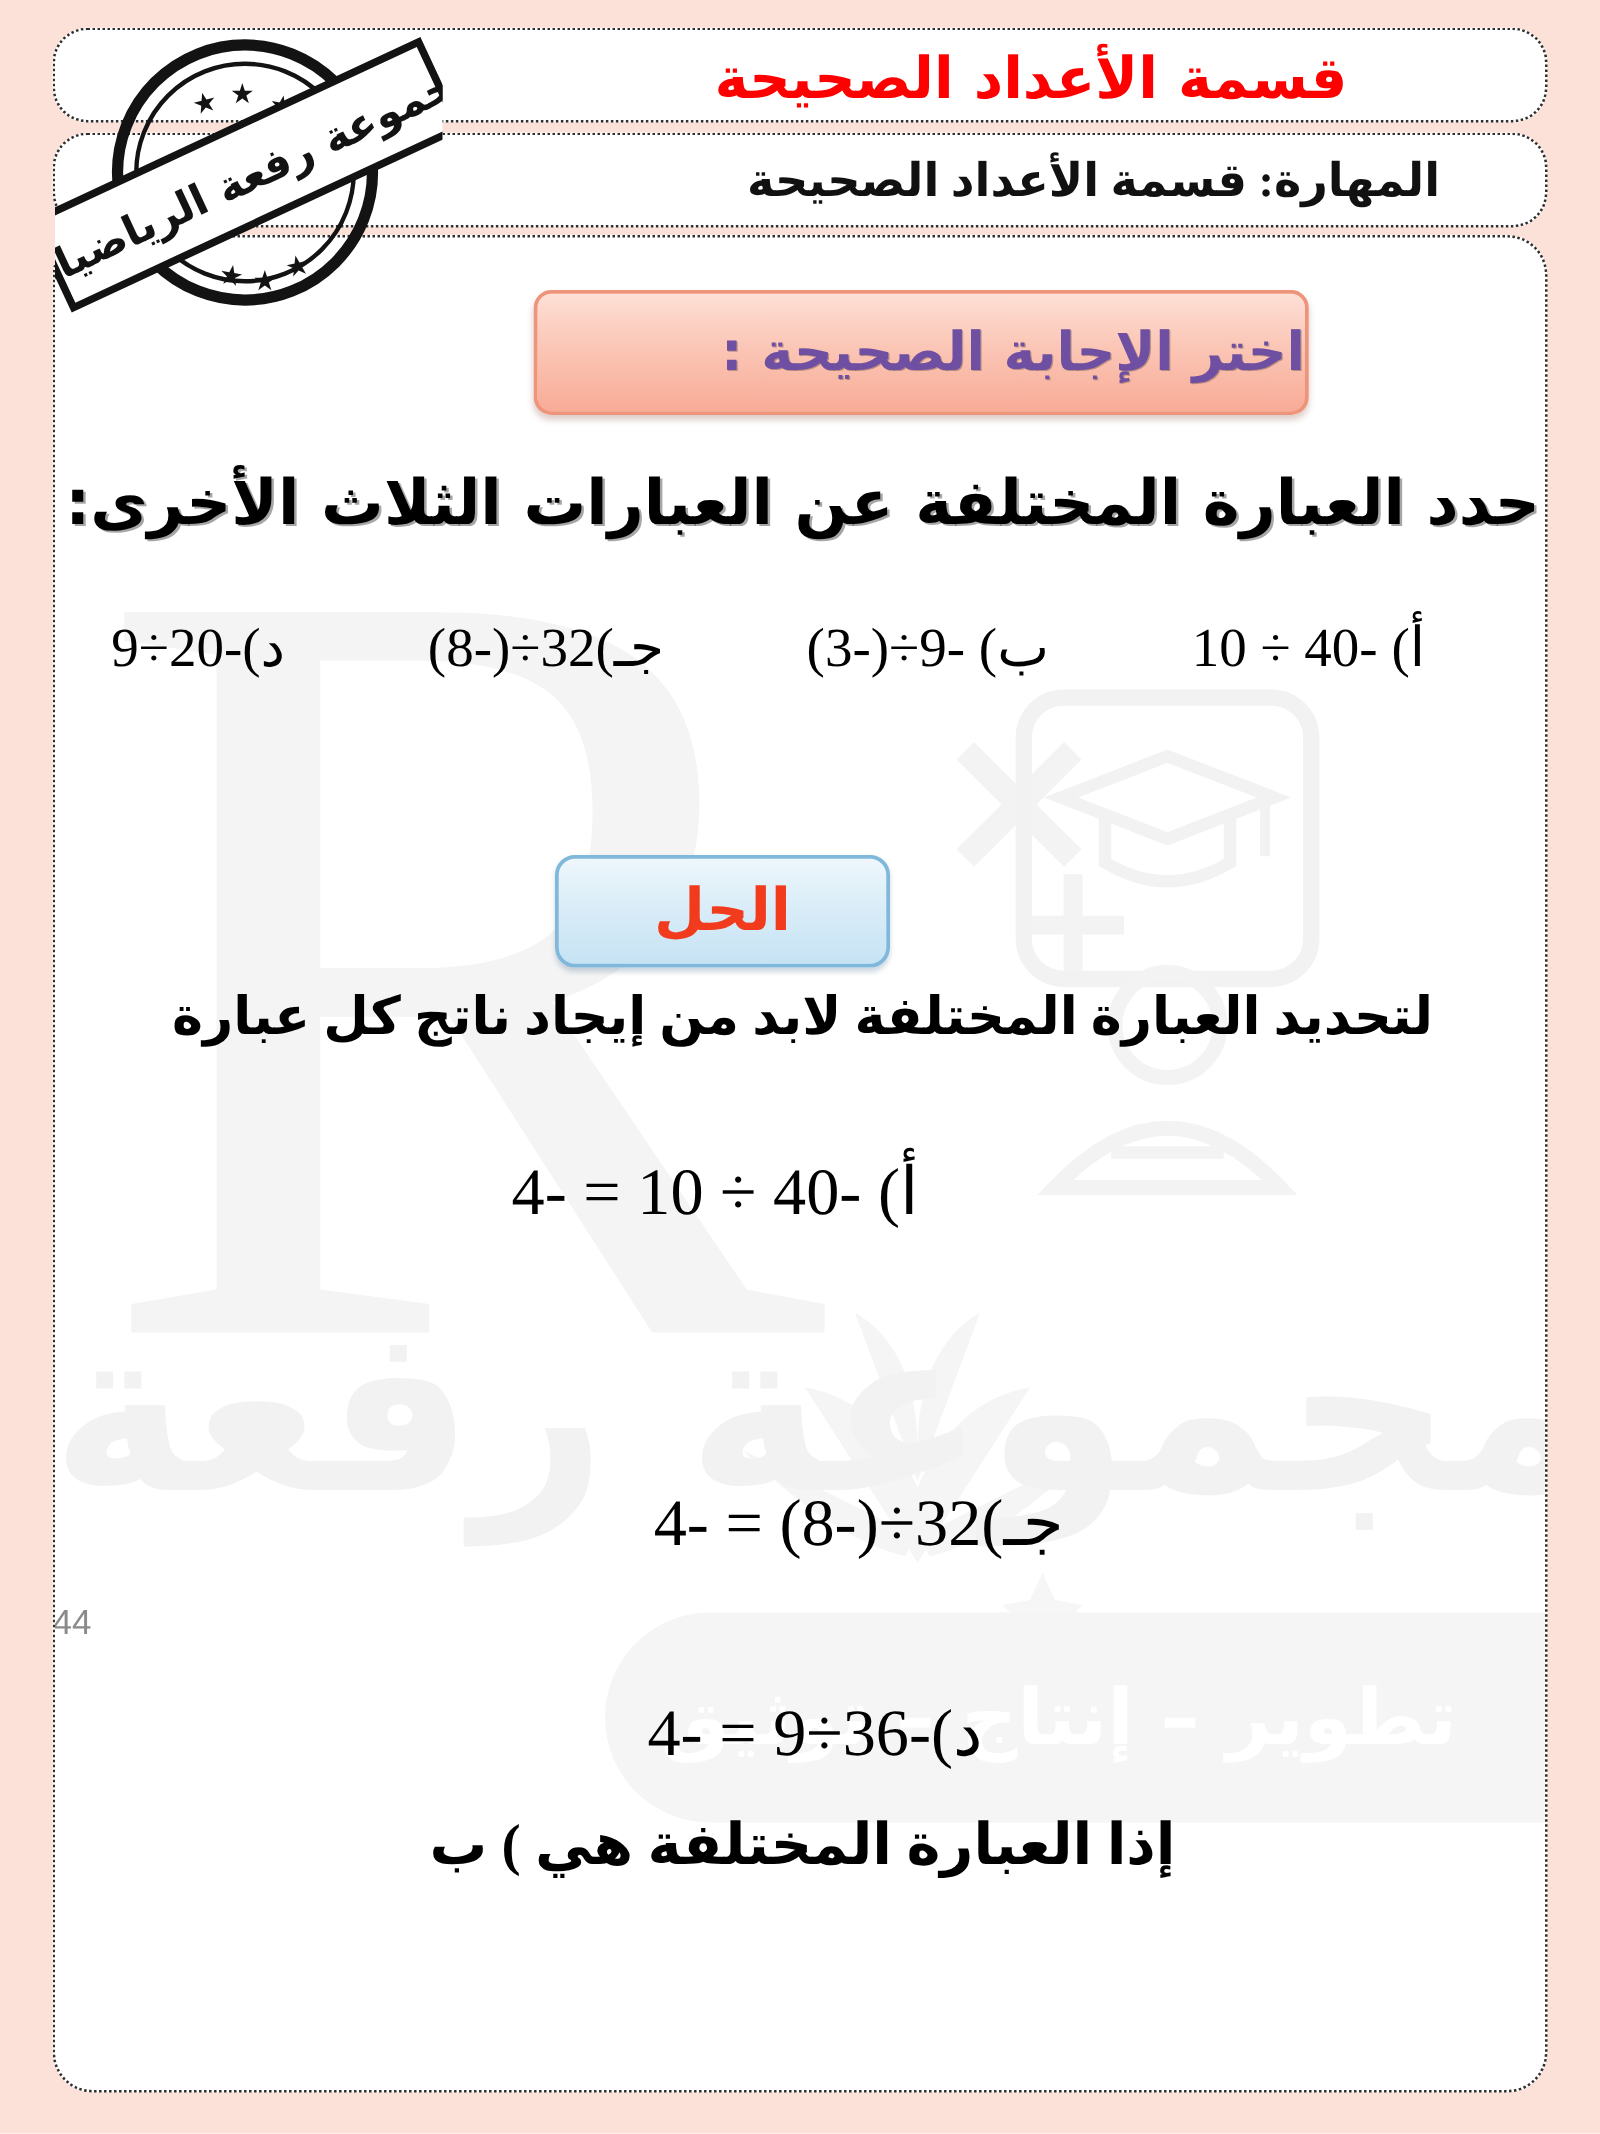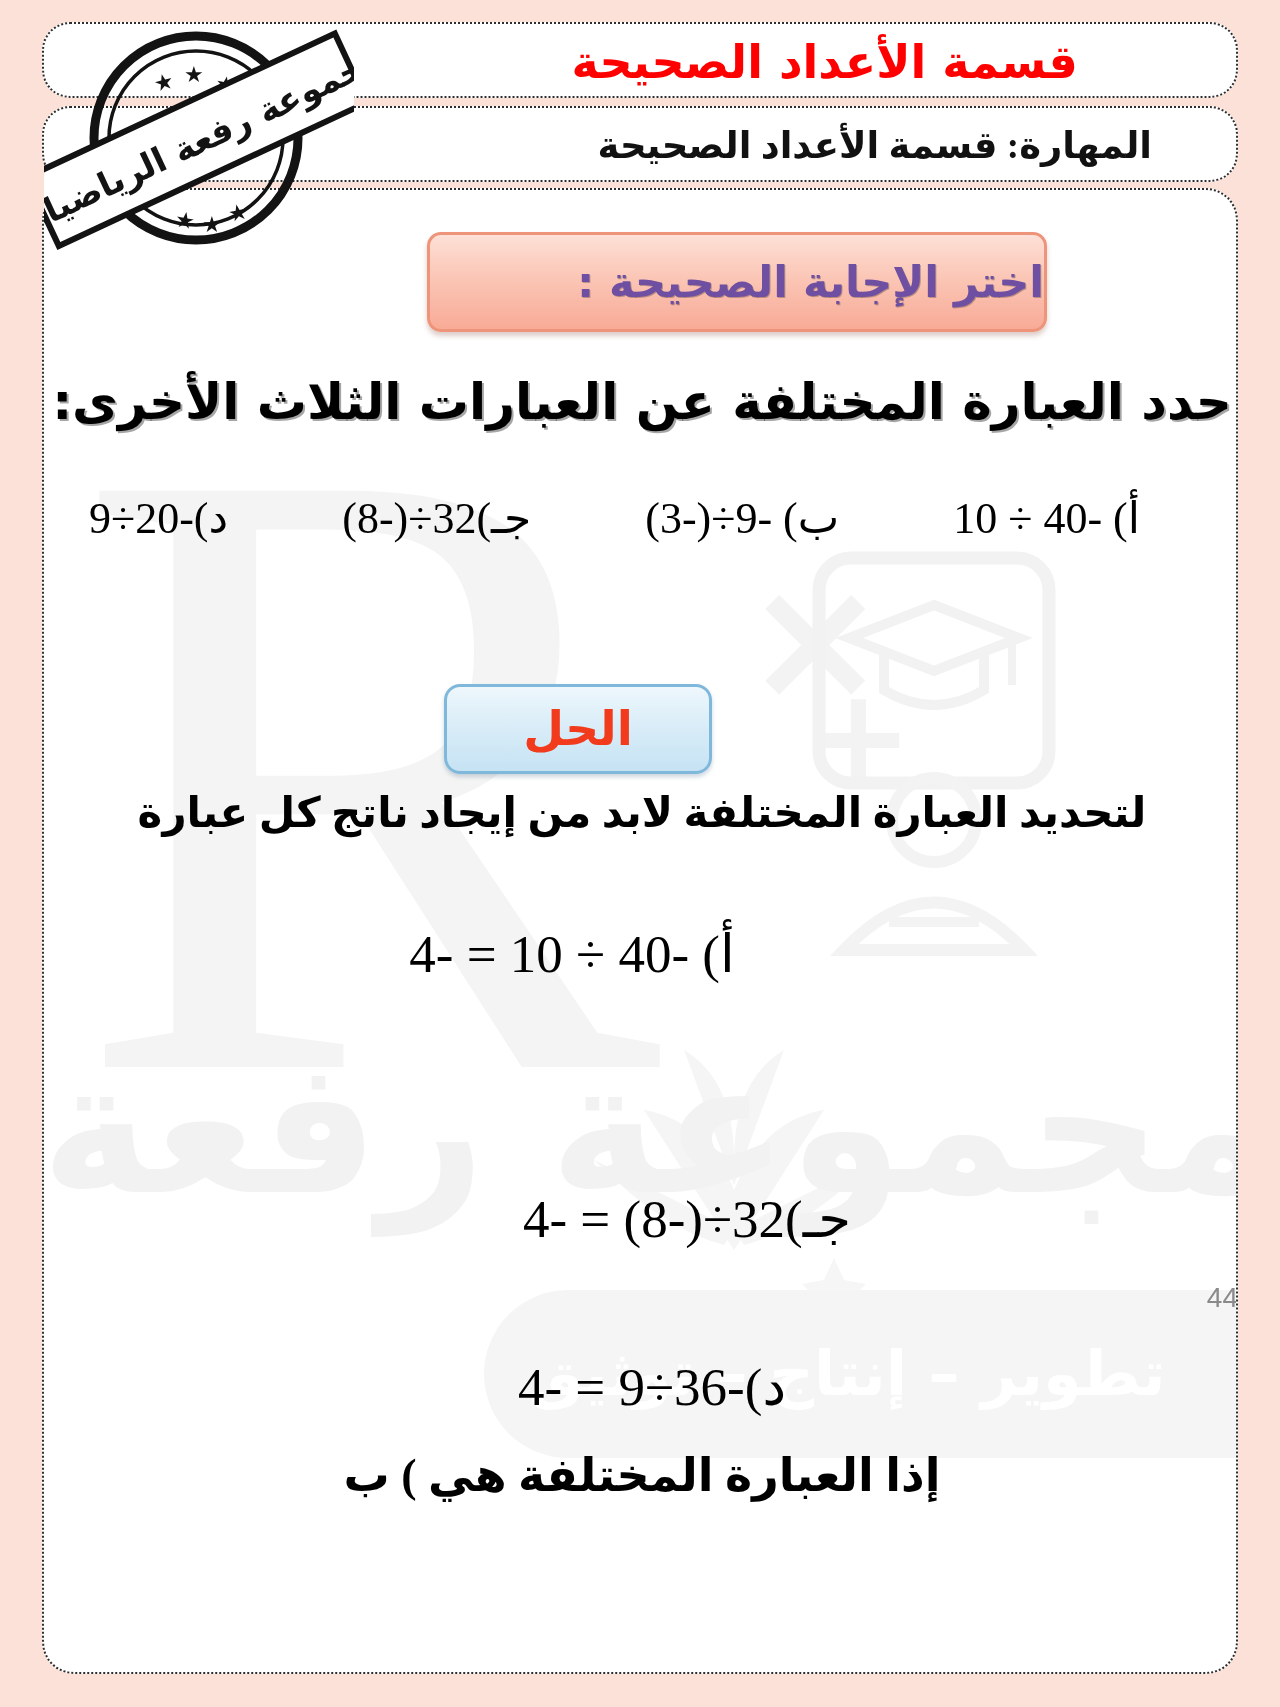--- a/index.html
+++ b/index.html
@@ -117,21 +117,21 @@
   .step{
     position:absolute;left:0;width:1196px;text-align:center;direction:rtl;
     color:#000;font-size:53px;white-space:nowrap;
     font-family:"Liberation Serif","DejaVu Sans",serif;
   }
   .step-a{top:733px;transform:translateX(-70px);}
   .step-b{top:863px;transform:translateX(27px);}
   .step-c{top:998px;transform:translateX(45px);}
   .step-d{top:1122px;transform:translateX(10px);margin-top:44px;}
   .pagenum{
-    position:absolute;left:0;top:1092px;width:1196px;text-align:right;
+    position:absolute;left:0;top:1092px;width:1196px;text-align:left;
     transform:translateX(-2px);
     color:#8a8a8a;font-size:28px;
     font-family:"Liberation Sans","DejaVu Sans",sans-serif;
   }
   .conclusion{
     position:absolute;left:0;top:1258px;width:1196px;
     text-align:center;direction:rtl;
     color:#000;font-size:46px;font-weight:bold;white-space:nowrap;
     font-family:"Liberation Serif","DejaVu Sans",serif;
   }

